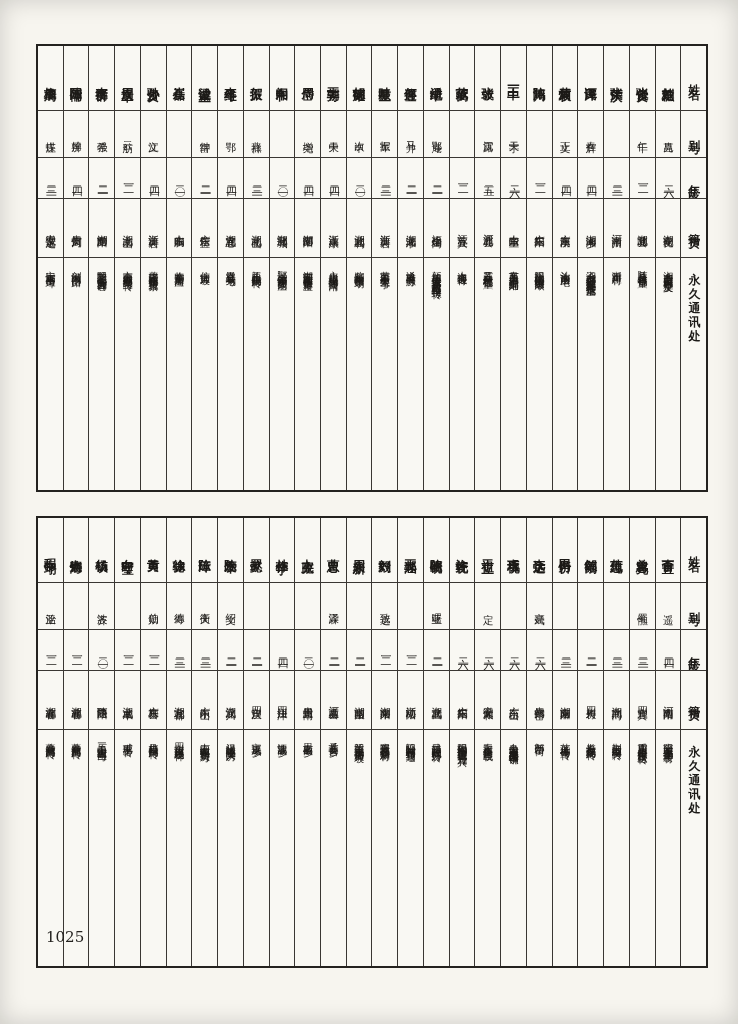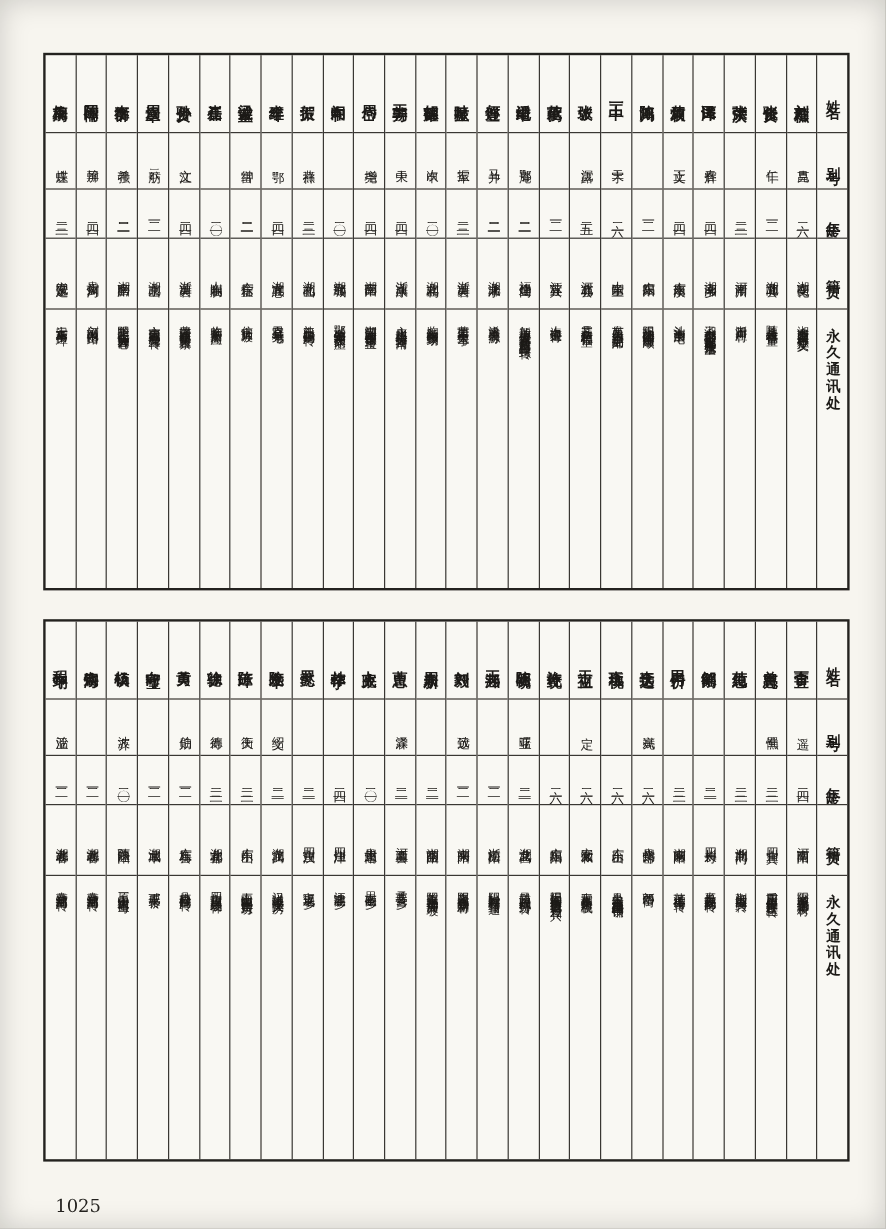--- a/index.html
+++ b/index.html
@@ -56,21 +56,21 @@
   .origin-cell .vtext{font-size:10.5px;}
   .address-cell .vtext{font-size:10px;line-height:1.15;max-height:100%;}
   .header-col .vtext{font-weight:700;}
   .header-col .address-cell .vtext{letter-spacing:14px;font-size:12px;}
   .header-col .name-cell .vtext,
   .header-col .alias-cell .vtext,
   .header-col .age-cell .vtext,
   .header-col .origin-cell .vtext{font-size:12px;letter-spacing:4px;}
   .page-number{
     position:absolute;
-    left:46px;top:996px;
+    left:46px;top:928px;
     font-family:"DejaVu Serif",serif;
     font-size:15px;
     color:#24221f;
   }
 </style>
 </head>
 <body>
 
 <div class="page">
   <div class="reg-table table-top">

